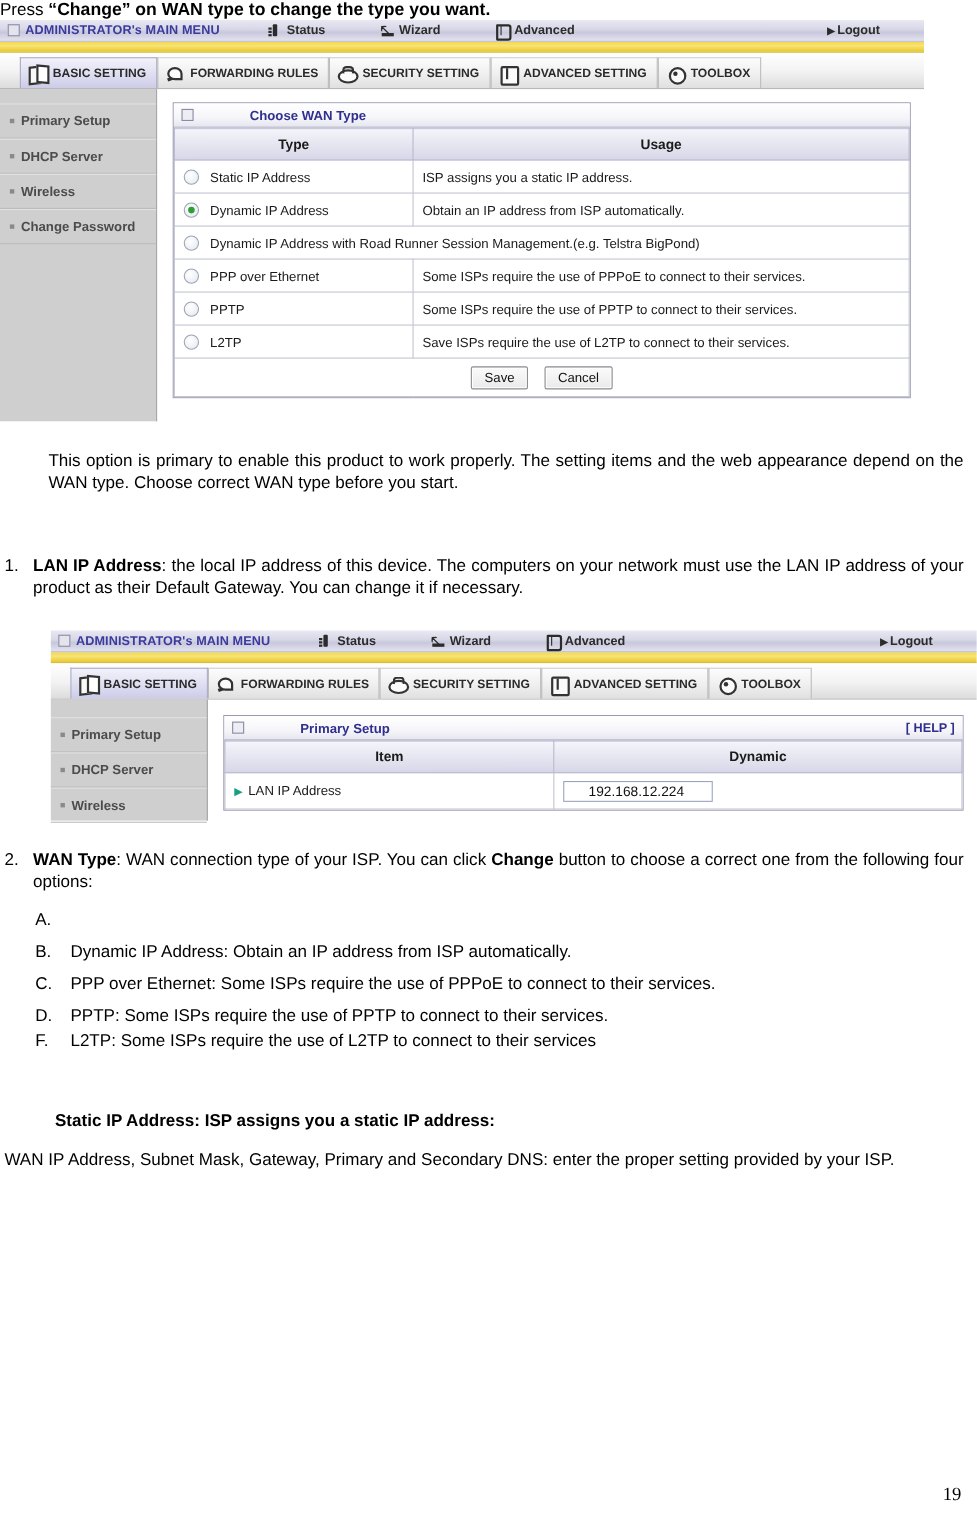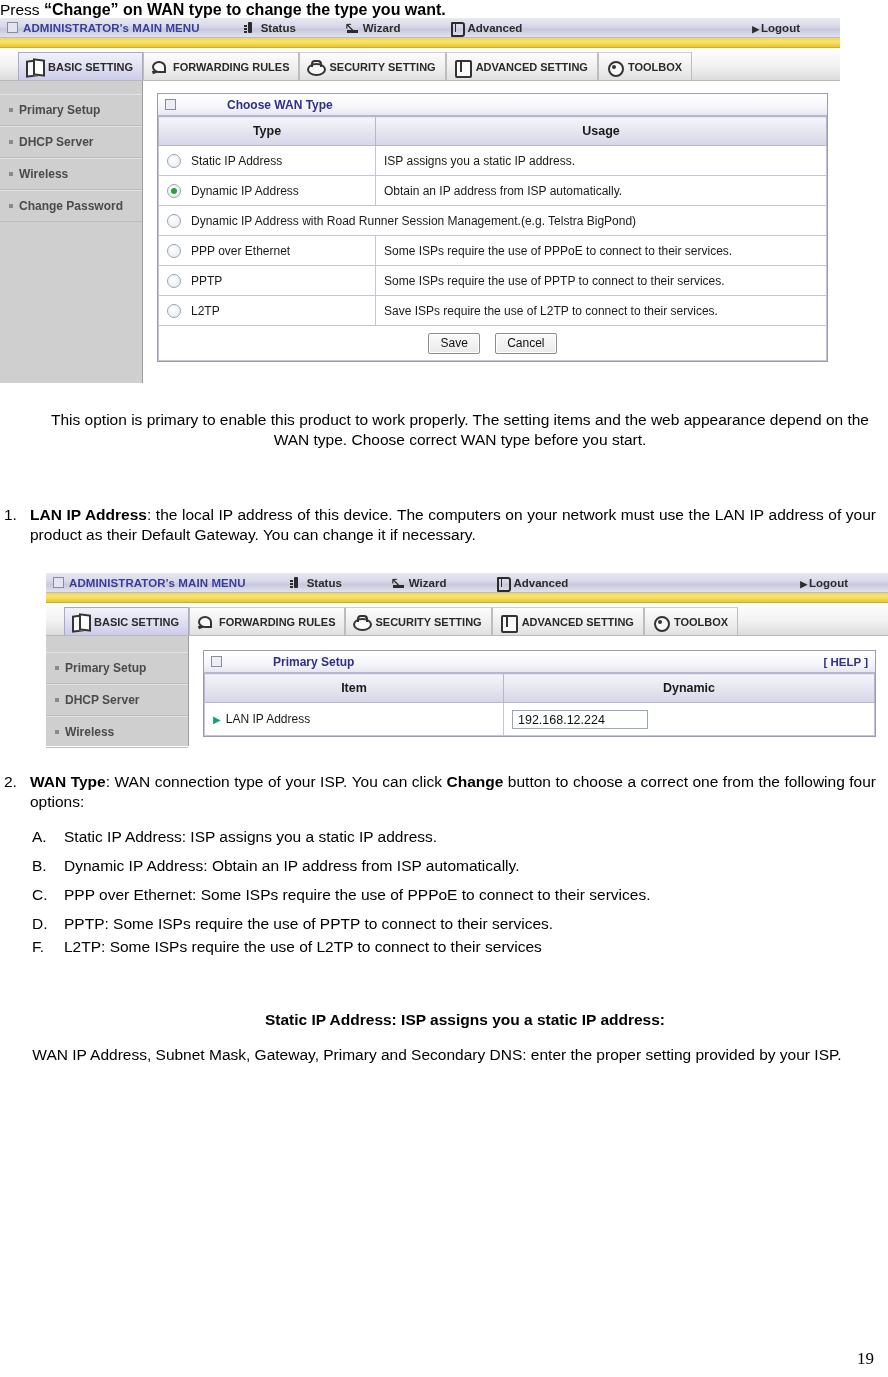--- a/index.html
+++ b/index.html
@@ -287,37 +287,37 @@
     font-family: "Liberation Sans", sans-serif;
   }
   .ip-input {
     display: inline-block;
     width: 136px;
     height: 19px;
     line-height: 19px;
     border: 1px solid #9aa6c0;
     background: #fff;
     font-size: 12.5px;
-    padding-left: 5px;
+    padding-left: 22px;
     box-sizing: border-box;
     color: #111;
   }
   .arrow-item { color: #19a07a; font-size: 10px; margin-right: 5px; }
 
   
   #shot1 { left: 0px; top: 18px; width: 840px; height: 390px; }
   #shot1 .rt-main { padding-left: 14px; }
   #shot1 .rt-side { height: 302px; }
 
   
   #shot2 { left: 46px; top: 573px; width: 842px; height: 190px; }
   #shot2 .rt-side { height: 110px; padding-top: 16px; }
 
   
-  .para-indent { position: absolute; text-align: center; }
+  .para-indent { position: absolute; }
   .num-item { position: absolute; display: flex; }
   .num-marker { width: 26px; flex: none; font-size: 15.5px; }
   .num-body { flex: 1; }
 
   .sub-item { position: absolute; display: flex; }
   .sub-marker { width: 32px; flex: none; font-size: 15.5px; }
 
   #pagenum {
     position: absolute; right: 14px; bottom: 8px;
     font-family: "Liberation Serif", serif;
@@ -574,21 +574,20 @@
   </div>
 </div>
 
 <div class="num-item" style="left:4px; top:772px; width:872px;">
   <span class="num-marker doc-text">2.</span>
   <span class="num-body doc-text justify"><span class="bold">WAN Type</span><span>: WAN connection type of your ISP. You can click </span><span class="bold">Change</span><span> button to choose a correct one from the following four options:</span></span>
 </div>
 
 <div class="sub-item" style="left:32px; top:827px; width:844px;">
   <span class="sub-marker doc-text">A.</span>
-  <span class="doc-text">Static IP Address: ISP assigns you a static IP address.</span>
 </div>
 <div class="sub-item" style="left:32px; top:856px; width:844px;">
   <span class="sub-marker doc-text">B.</span>
   <span class="doc-text">Dynamic IP Address: Obtain an IP address from ISP automatically.</span>
 </div>
 <div class="sub-item" style="left:32px; top:885px; width:844px;">
   <span class="sub-marker doc-text">C.</span>
   <span class="doc-text">PPP over Ethernet: Some ISPs require the use of   PPPoE to connect to their services.</span>
 </div>
 <div class="sub-item" style="left:32px; top:914px; width:844px;">

